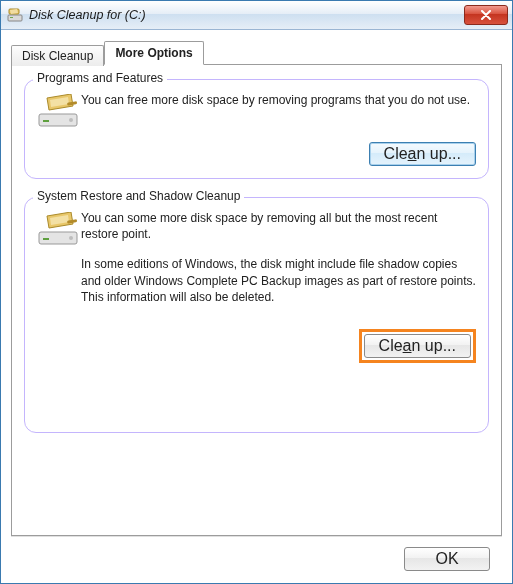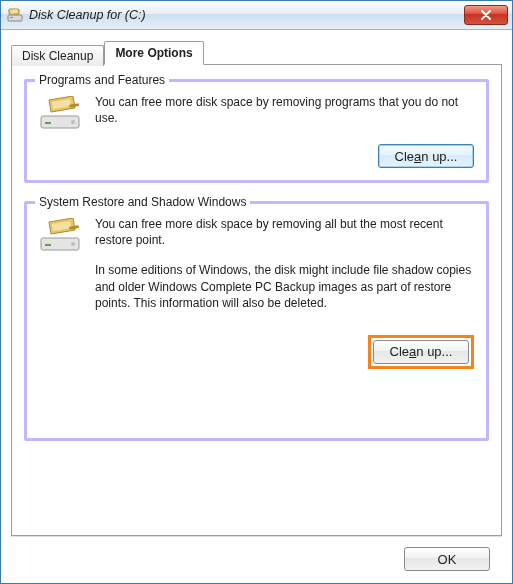--- a/index.html
+++ b/index.html
@@ -85,39 +85,38 @@
   }
   .tab-panel {
     border: 1px solid #9c9c9c;
     background: #fff;
     flex: 1;
     padding: 14px 12px 10px 12px;
     position: relative;
     z-index: 1;
   }
   .groupbox {
-    border: 3px solid #c4b5fd;
-    border-radius: 2px;
+    border: 1px solid #c4b5fd;
+    border-radius: 12px;
     padding: 12px 12px 12px 12px;
     margin-bottom: 18px;
     position: relative;
   }
   .groupbox-title {
     position: absolute;
     top: -9px;
     left: 8px;
     background: #fff;
     padding: 0 4px;
     font-size: 12px;
     color: #222;
   }
   .group-row {
     display: flex;
     align-items: flex-start;
-    gap: 12px;
   }
   .drive-icon {
     width: 44px; height: 36px;
     flex-shrink: 0;
     margin-top: 2px;
   }
   .group-text {
     flex: 1;
     color: #222;
     font-size: 12px;
@@ -127,21 +126,21 @@
     display: flex;
     justify-content: flex-end;
     margin-top: 12px;
   }
   .win-btn {
     min-width: 96px;
     height: 24px;
     border: 1px solid #8a8a8a;
     border-radius: 3px;
     background: linear-gradient(to bottom, #ffffff 0%, #f2f2f2 45%, #e6e6e6 46%, #f2f2f2 100%);
-    font-size: 13px;
+    font-size: 16px;
     font-family: inherit;
     color: #222;
     padding: 0 14px;
     cursor: default;
     display: inline-flex;
     align-items: center;
     justify-content: center;
   }
   .win-btn.default-focus {
     border: 1px solid #3c7fb1;
@@ -216,34 +215,34 @@
         <div class="btn-row">
           <button class="win-btn default-focus">
             <span>Cle</span>
               <span class="u">a</span>
               <span>n up...</span>
           </button>
         </div>
       </div>
 
       <div class="groupbox" style="min-height:210px">
-        <div class="groupbox-title">System Restore and Shadow Windows</div>
+        <div class="groupbox-title">System Restore and Shadow Cleanup</div>
         <div class="group-row">
           <div class="drive-icon">
             <svg width="44" height="36" viewBox="0 0 44 36">
               <rect x="2" y="20" width="38" height="12" rx="2" fill="#e4e4e4" stroke="#999"></rect>
               <rect x="6" y="26" width="6" height="2" fill="#5fa03f"></rect>
               <ellipse cx="34" cy="26" rx="2" ry="2" fill="#bdbdbd"></ellipse>
               <path d="M10 4 L34 0 L36 12 L12 16 Z" fill="#e8c76a" stroke="#aa8a2a"></path>
               <path d="M13 6 L31 3 L32 10 L14 13 Z" fill="#f3e0a4"></path>
               <rect x="30" y="8" width="10" height="3" rx="1.5" fill="#b38b2a" transform="rotate(-10 35 9)"></rect>
             </svg>
           </div>
           <div style="flex:1">
-            <div class="group-text">You can free more disk space by removing all but the most recent restore point.</div>
+            <div class="group-text">You can some more disk space by removing all but the most recent restore point.</div>
             <div class="group-text spacer-text">In some editions of Windows, the disk might include file shadow copies and older Windows Complete PC Backup images as part of restore points. This information will also be deleted.</div>
           </div>
         </div>
         <div class="btn-row" style="margin-top:24px">
           <span class="highlight-box">
             <button class="win-btn">
               <span>Cle</span>
                 <span class="u">a</span>
                 <span>n up...</span>
             </button>

